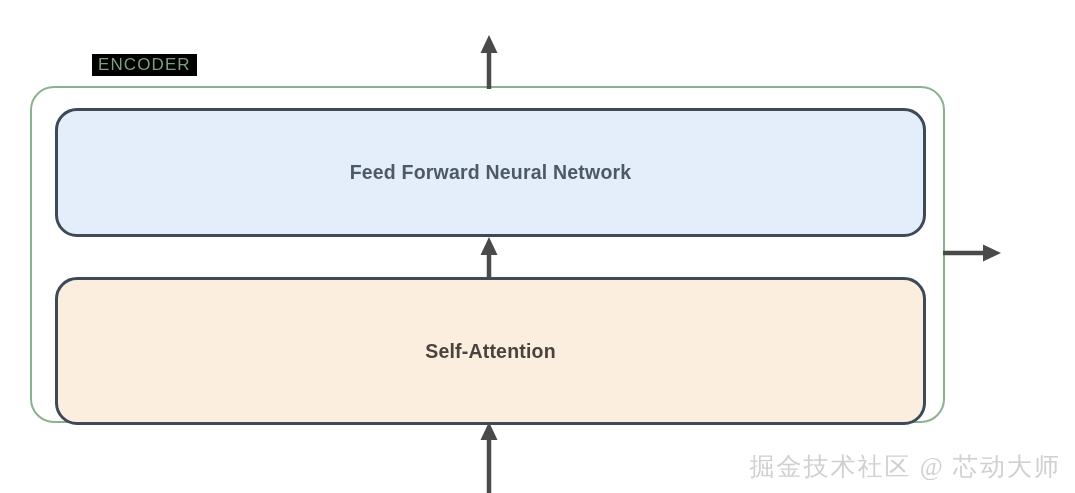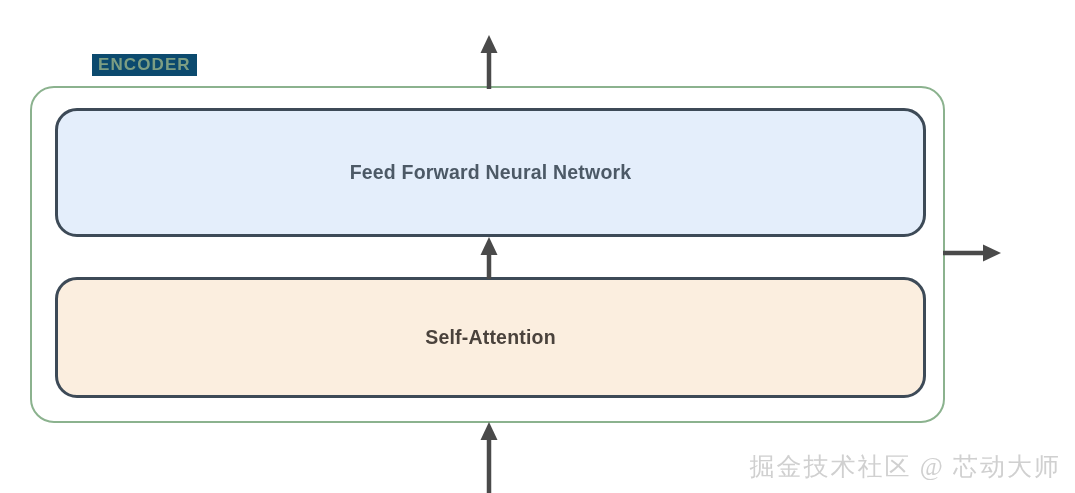--- a/index.html
+++ b/index.html
@@ -28,24 +28,24 @@
     box-sizing: border-box;
     border: 2.5px solid #8bb28e;
     border-radius: 24px;
     background: transparent;
   }
   .encoder-label {
     position: absolute;
     left: 92px;
     top: 54px;
     font-size: 17px;
-    font-weight: 700;
+    font-weight: 400;
     letter-spacing: 1.1px;
     color: #7d9e83;
-    background: #0c4a6e;
+    background: #000000;
     padding: 0 6px;
     line-height: 22px;
     white-space: nowrap;
   }
 
   
   .sublayer {
     position: absolute;
     left: 55px;
     width: 871px;
@@ -64,21 +64,21 @@
   }
   .ffn-box {
     top: 108px;
     height: 129px;
     background: #e4eefb;
   }
   .ffn-box .sublayer-label { color: #4c5966; }
 
   .attn-box {
     top: 277px;
-    height: 121px;
+    height: 148px;
     background: #fbeedf;
   }
   .attn-box .sublayer-label { color: #4a423c; }
 
   
   .arrow {
     position: absolute;
     pointer-events: none;
   }
   .arrow svg { display: block; }

